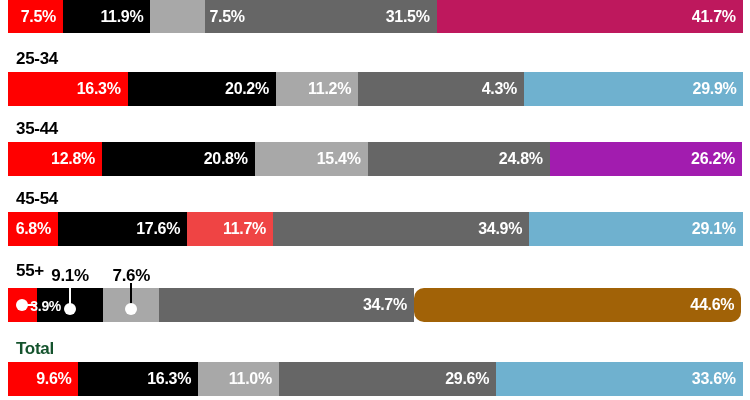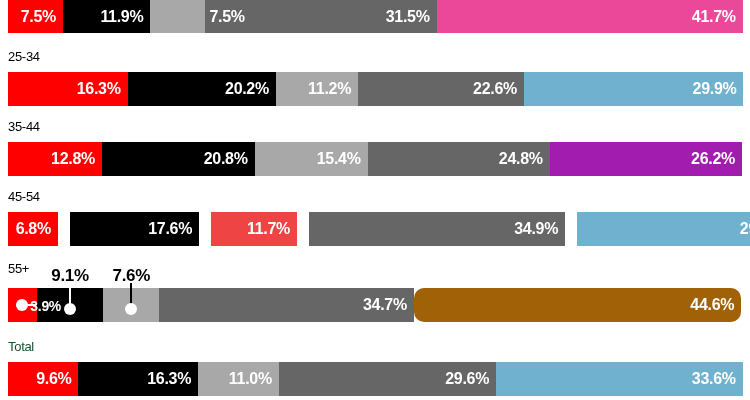--- a/index.html
+++ b/index.html
@@ -16,23 +16,23 @@
   }
 
   #chart {
     position: relative;
     width: 750px;
     height: 400px;
   }
 
   .row-label {
     position: absolute;
-    left: 8px;
-    font-size: 13px;
-    font-weight: 400;
+    left: 16px;
+    font-size: 17px;
+    font-weight: 700;
     letter-spacing: -0.3px;
     color: #000000;
     line-height: 1;
     white-space: nowrap;
     font-family: "Liberation Sans", sans-serif;
   }
   .row-label.accent {
     color: #14532d;
   }
 
@@ -153,37 +153,37 @@
       </div>
       <div class="seg" style="flex: 0 0 11.9%; background: rgb(0, 0, 0);">
         <span class="seg-label">11.9%</span>
       </div>
       <div class="seg" style="flex: 0 0 7.5%; background: rgb(168, 168, 168);">
         <span class="seg-label spill">7.5%</span>
       </div>
       <div class="seg" style="flex: 0 0 31.5%; background: rgb(102, 102, 102);">
         <span class="seg-label">31.5%</span>
       </div>
-      <div class="seg" style="flex: 0 0 41.7%; background: #ec4899;">
+      <div class="seg" style="flex: 0 0 41.7%; background: #be185d;">
         <span class="seg-label">41.7%</span>
       </div>
     </div>
     <div class="row-label" style="top: 50px;">25-34</div>
     <div class="bar" style="top: 72px; height: 34px;">
       <div class="seg" style="flex: 0 0 16.3%; background: rgb(255, 0, 0);">
         <span class="seg-label">16.3%</span>
       </div>
       <div class="seg" style="flex: 0 0 20.2%; background: rgb(0, 0, 0);">
         <span class="seg-label">20.2%</span>
       </div>
       <div class="seg" style="flex: 0 0 11.2%; background: rgb(168, 168, 168);">
         <span class="seg-label">11.2%</span>
       </div>
       <div class="seg" style="flex: 0 0 22.6%; background: rgb(102, 102, 102);">
-        <span class="seg-label">22.6%</span>
+        <span class="seg-label">4.3%</span>
       </div>
       <div class="seg" style="flex: 0 0 29.9%; background: rgb(111, 177, 207);">
         <span class="seg-label">29.9%</span>
       </div>
     </div>
     <div class="row-label" style="top: 120px;">35-44</div>
     <div class="bar" style="top: 142px; height: 34px;">
       <div class="seg" style="flex: 0 0 12.8%; background: rgb(255, 0, 0);">
         <span class="seg-label">12.8%</span>
       </div>
@@ -194,21 +194,21 @@
         <span class="seg-label">15.4%</span>
       </div>
       <div class="seg" style="flex: 0 0 24.8%; background: rgb(102, 102, 102);">
         <span class="seg-label">24.8%</span>
       </div>
       <div class="seg" style="flex: 0 0 26.2%; background: #a21caf;">
         <span class="seg-label">26.2%</span>
       </div>
     </div>
     <div class="row-label" style="top: 190px;">45-54</div>
-    <div class="bar" style="top: 212px; height: 34px; gap: 12px;">
+    <div class="bar" style="top: 212px; height: 34px;">
       <div class="seg" style="flex: 0 0 6.8%; background: rgb(255, 0, 0);">
         <span class="seg-label">6.8%</span>
       </div>
       <div class="seg" style="flex: 0 0 17.6%; background: rgb(0, 0, 0);">
         <span class="seg-label">17.6%</span>
       </div>
       <div class="seg" style="flex: 0 0 11.7%; background: #ef4444;">
         <span class="seg-label">11.7%</span>
       </div>
       <div class="seg" style="flex: 0 0 34.9%; background: rgb(102, 102, 102);">

